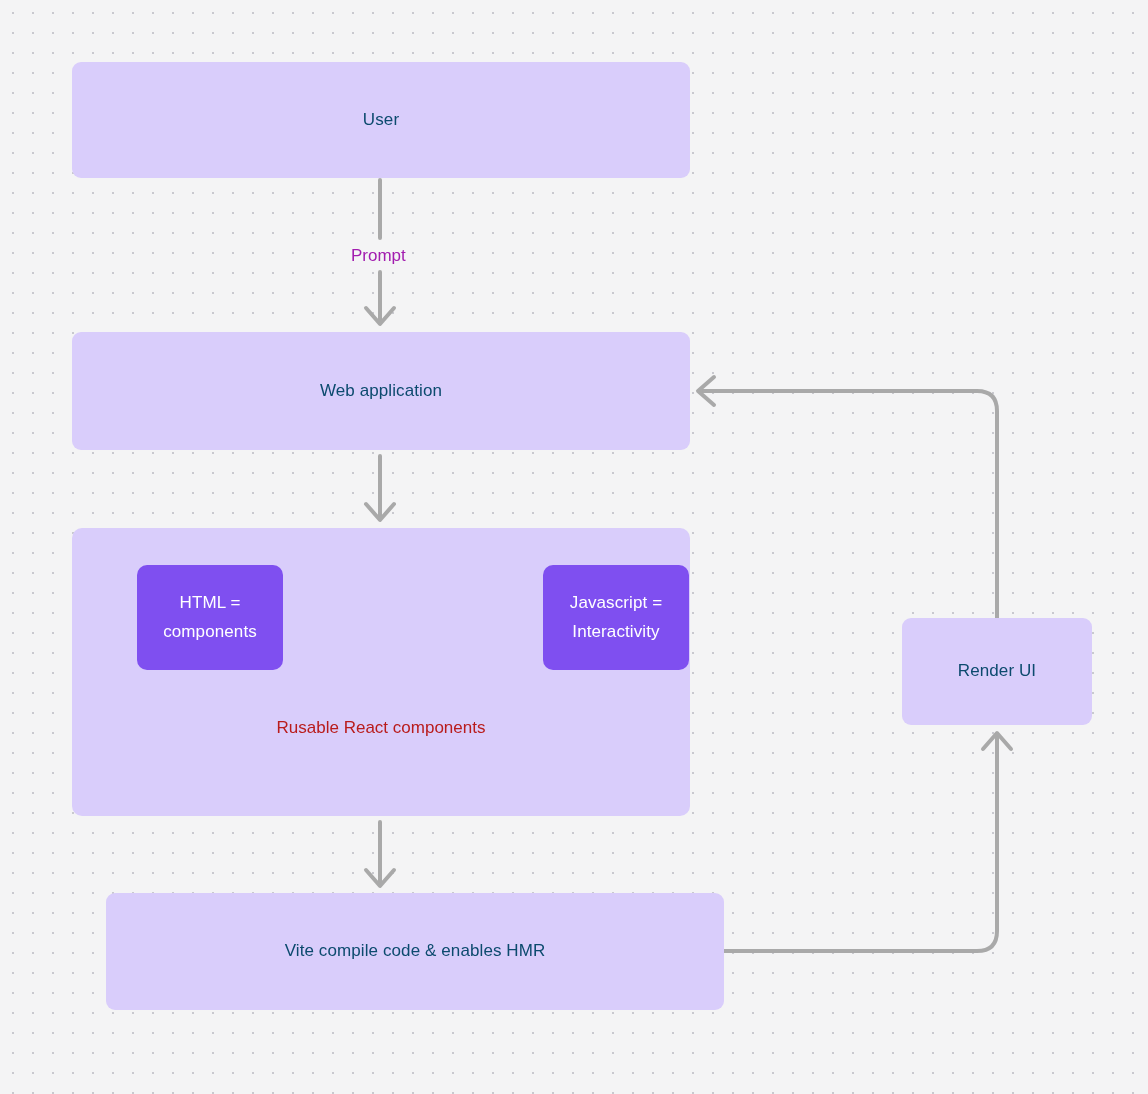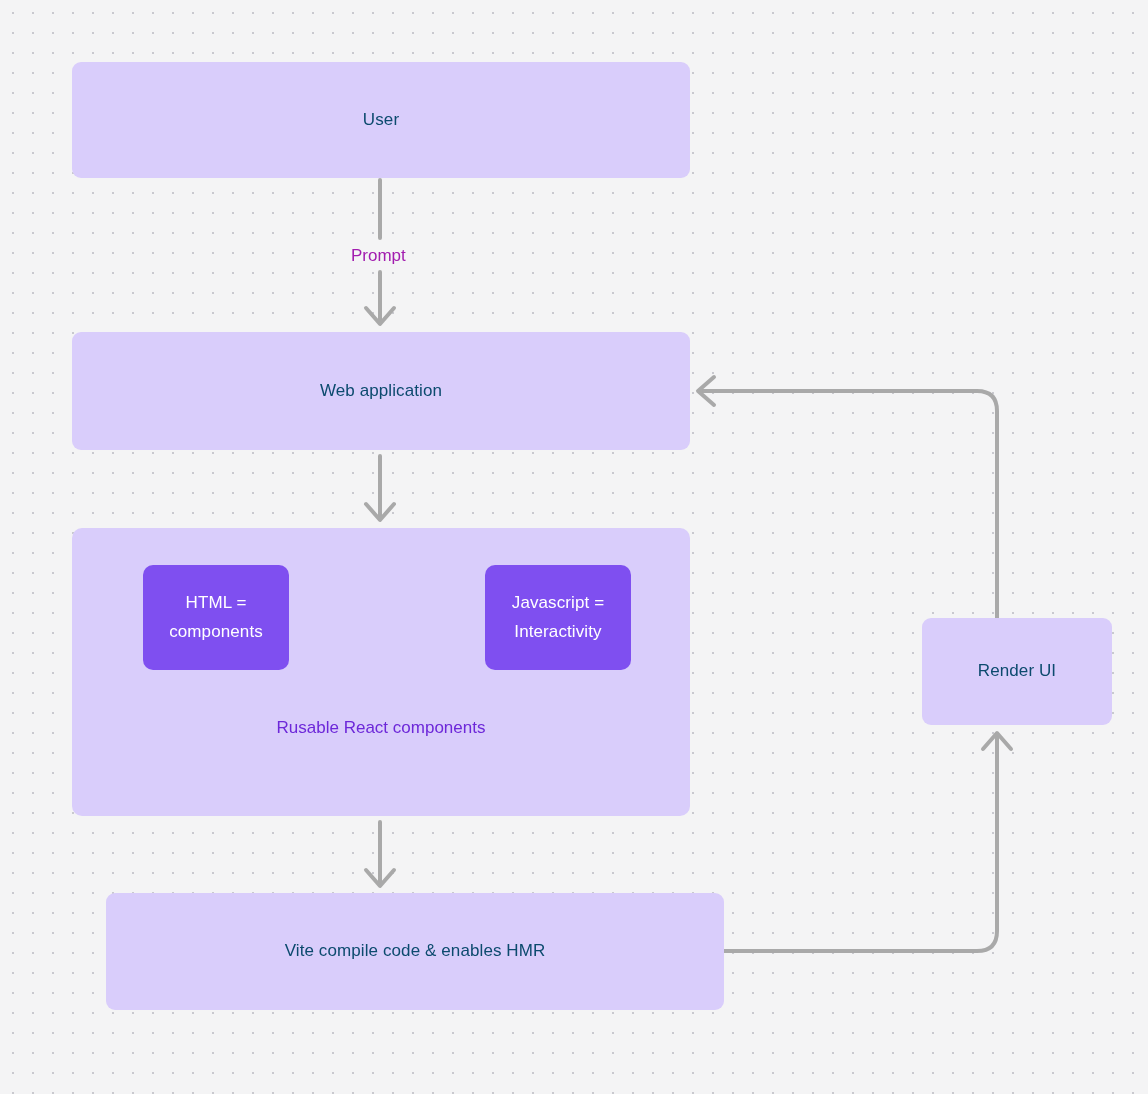--- a/index.html
+++ b/index.html
@@ -66,32 +66,31 @@
     line-height: 1.35;
     text-align: center;
     letter-spacing: 0.1px;
   }
 
   #node-user        { left: 72px;  top: 62px;  width: 618px; height: 116px; }
   #node-webapp      { left: 72px;  top: 332px; width: 618px; height: 118px; }
   #node-react       { left: 72px;  top: 528px; width: 618px; height: 288px;
                       display: block; border-radius: 10px; }
   #node-vite        { left: 72px;  top: 893px; width: 618px; height: 117px; margin-left: 34px; }
-  #node-render      { left: 902px; top: 618px; width: 190px; height: 107px; margin-left: 20px; }
+  #node-render      { left: 902px; top: 618px; width: 190px; height: 107px; }
 
   
   .chip-row {
     position: absolute;
     left: 65px;
     top: 37px;
-    width: 488px;
+    width: 552px;
     height: 105px;
     display: flex;
     justify-content: space-between;
-    margin-left: 6px;
   }
   .chip {
     width: 146px;
     height: 105px;
     background: #7f4ff0;
     border-radius: 10px;
     display: flex;
     align-items: center;
     justify-content: center;
   }
@@ -101,21 +100,21 @@
     line-height: 1.7;
     text-align: center;
     letter-spacing: 0.1px;
   }
   .group-caption {
     position: absolute;
     left: 0;
     top: 190px;
     width: 618px;
     text-align: center;
-    color: #6d28d9;
+    color: #b91c1c;
     font-size: 17px;
   }
 
   
   .edge-label {
     position: absolute;
     color: #a21caf;
     font-size: 17px;
     background: #f4f4f5;
     padding: 0 6px;

